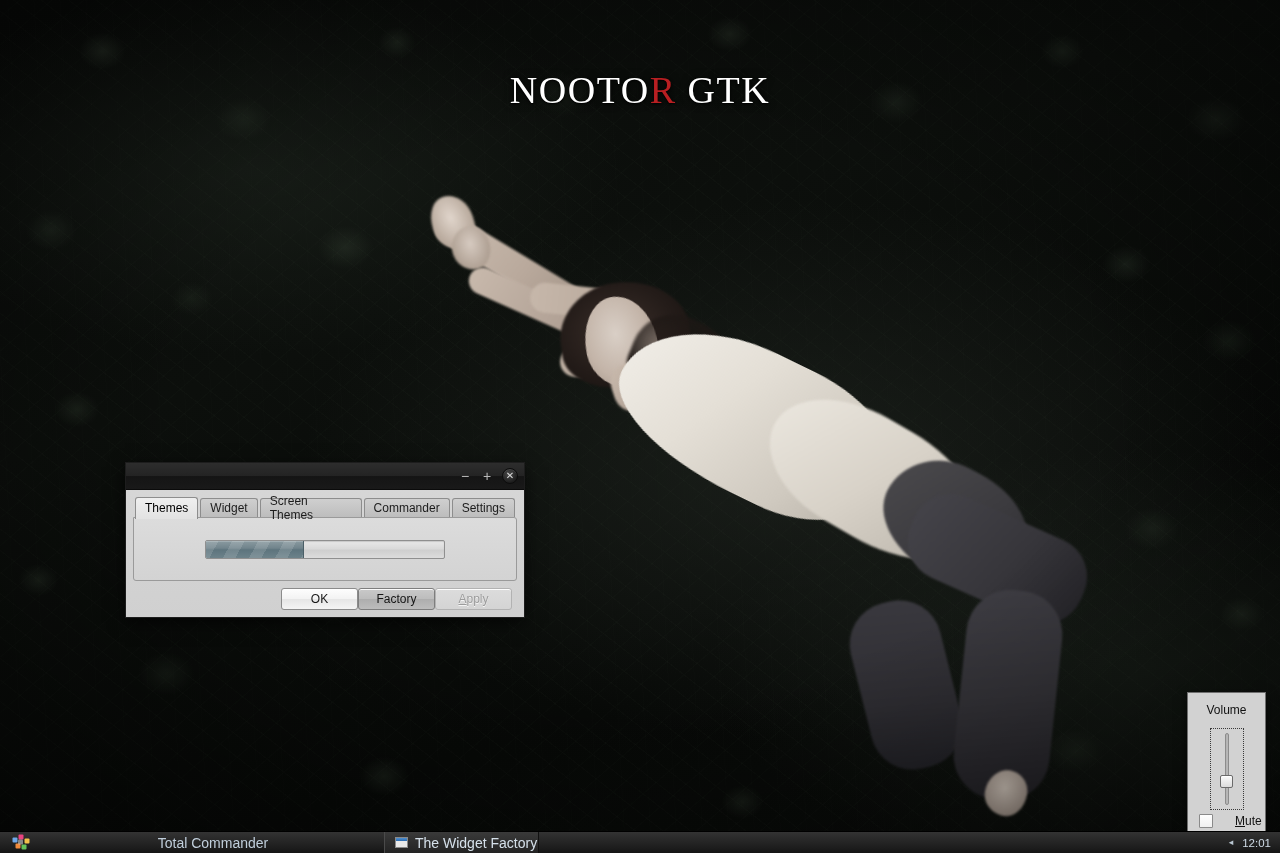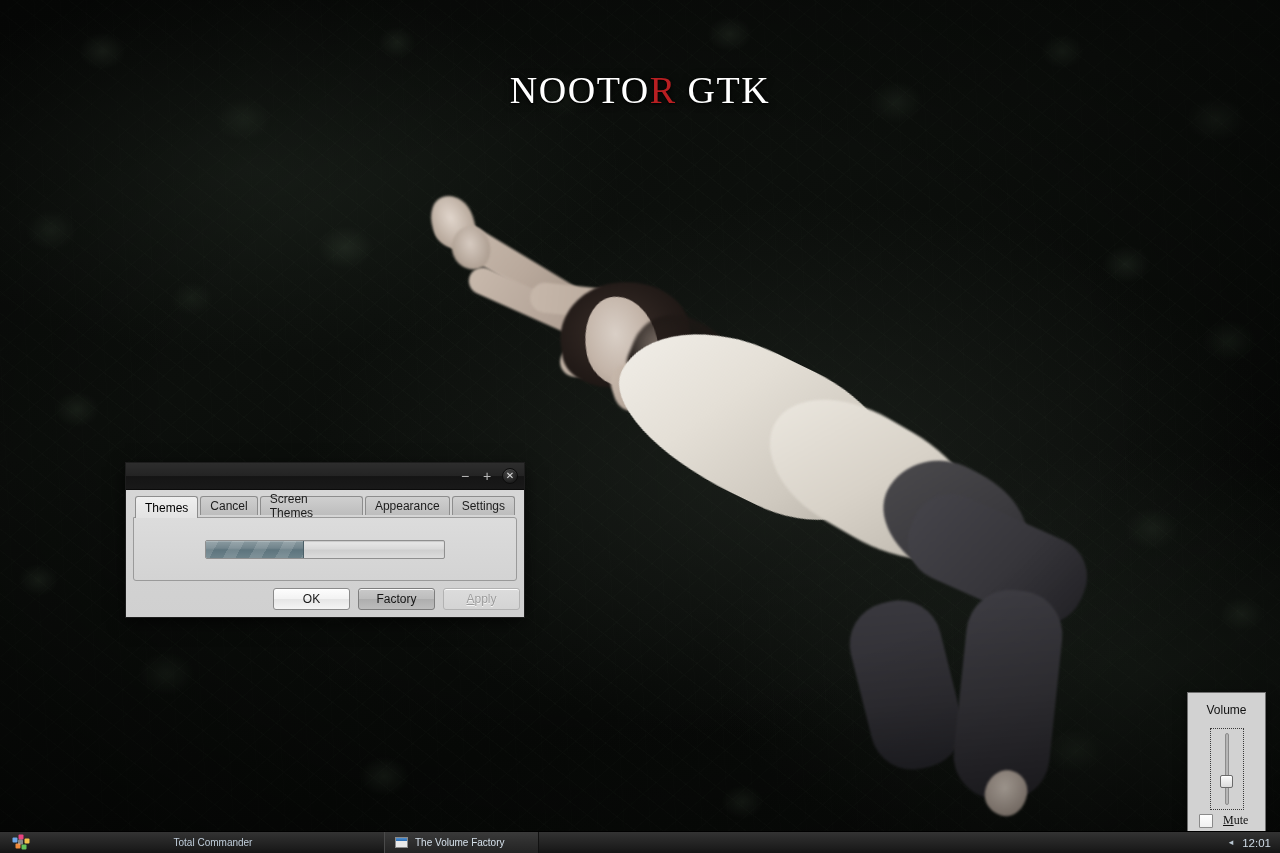--- a/index.html
+++ b/index.html
@@ -271,21 +271,21 @@
   #dialog-body {
     position: relative;
     height: calc(100% - 27px);
     background: linear-gradient(180deg, #d6d6d6 0%, #d0d0d0 100%);
     padding: 6px 7px 0 7px;
   }
 
   
   #tabstrip {
     display: flex;
-    align-items: flex-start;
+    align-items: center;
     height: 22px;
     padding-left: 2px;
     position: relative;
     z-index: 2;
   }
   .tab {
     height: 19px;
     padding: 0 9px;
     display: flex;
     align-items: center;
@@ -340,24 +340,24 @@
         rgba(255,255,255,0.13) 0px, rgba(255,255,255,0.13) 11px,
         rgba(255,255,255,0.00) 11px, rgba(255,255,255,0.00) 23px),
       linear-gradient(180deg, #8a9aa0 0%, #71848c 42%, #5d747d 52%, #6c828a 100%);
     border-right: 1px solid #4b5f67;
     box-shadow: inset 0 1px 0 rgba(255,255,255,0.20);
   }
 
   
   #dialog-buttons {
     position: absolute;
-    right: 4px;
+    right: 12px;
     bottom: 7px;
     display: flex;
-    gap: 8px;
+    gap: 0;
     text-align: center;
   }
   .dlg-btn {
     width: 77px;
     height: 22px;
     font-size: 12px;
     font-family: "Liberation Sans", sans-serif;
     color: #171717;
     border: 1px solid #8b8b8b;
     border-radius: 3px;
@@ -431,22 +431,21 @@
     border-radius: 2px;
     box-shadow: inset 0 1px 0 #fff;
     cursor: pointer;
   }
   #mute-row {
     position: absolute;
     left: 11px;
     bottom: 9px;
     display: flex;
     align-items: center;
-    gap: 10px;
-    font-family: Liberation Serif, serif;
+    gap: 22px;
   }
   #mute-checkbox {
     width: 14px;
     height: 14px;
     background: linear-gradient(180deg, #fefefe, #f0f0f0);
     border: 1px solid #8a8a8a;
     border-radius: 1px;
     cursor: pointer;
   }
   #mute-label {
@@ -473,21 +472,21 @@
     cursor: pointer;
   }
   #start-icon { display: block; }
 
   .task-item {
     display: flex;
     align-items: center;
     gap: 7px;
     padding: 0 10px;
     min-width: 150px;
-    font-size: 10px;
+    font-size: 14px;
     color: #c6d3dd;
     cursor: default;
     user-select: none;
     white-space: nowrap;
   }
   #task-total-commander {
     width: 342px;
     justify-content: center;
     color: #c0cedb;
   }
@@ -574,23 +573,23 @@
     <div id="dialog-titlebar">
       <div class="win-btn" id="btn-min">−</div>
       <div class="win-btn" id="btn-max">+</div>
       <div class="win-btn" id="btn-close">✕</div>
     </div>
 
     <div id="dialog-body">
 
       <div id="tabstrip">
         <div class="tab active">Themes</div>
-        <div class="tab">Cancel</div>
+        <div class="tab">Widget</div>
         <div class="tab">Screen Themes</div>
-        <div class="tab">Appearance</div>
+        <div class="tab">Commander</div>
         <div class="tab">Settings</div>
       </div>
 
       <div id="tabpanel">
         <div id="progress-track">
           <div id="progress-fill" style="width: 41%;"></div>
         </div>
       </div>
 
       <div id="dialog-buttons">
@@ -631,21 +630,21 @@
         <rect x="7" y="5.5" width="5" height="5" rx="1" fill="#d8d8d8" opacity="0.55"></rect>
       </svg>
     </div>
 
     <div class="task-item" id="task-total-commander">
       <span>Total Commander</span>
     </div>
 
     <div class="task-item" id="task-widget-factory">
       <span class="task-icon"></span>
-      <span>The Volume Factory</span>
+      <span>The Widget Factory</span>
     </div>
 
     <div id="tray">
       <div id="tray-expander">◂</div>
       <div id="tray-clock">12:01</div>
     </div>
 
   </div>
 
 </div>

